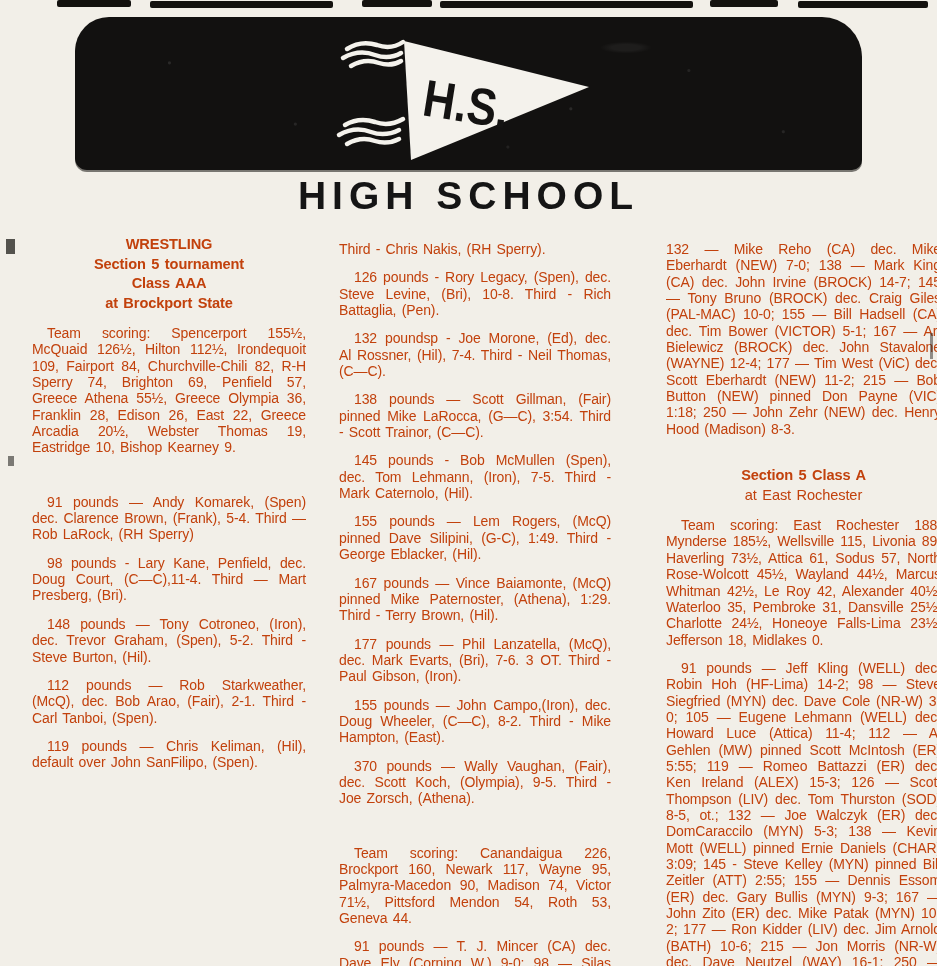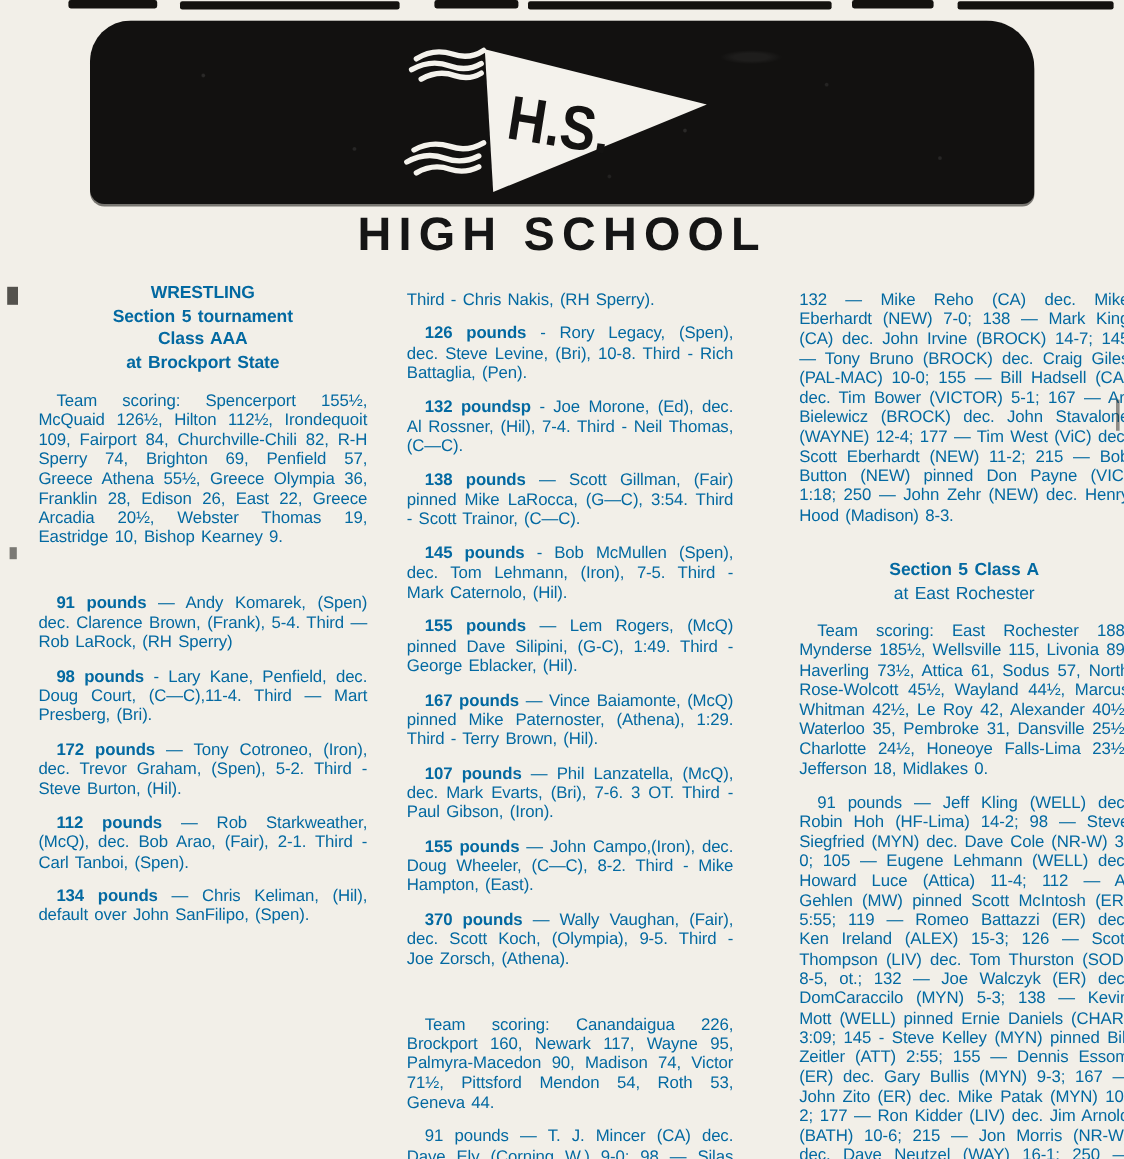--- a/index.html
+++ b/index.html
@@ -33,28 +33,28 @@
   #headline{
     position:absolute;top:174px;left:0;width:937px;
     text-align:center;font-size:39px;font-weight:bold;
     letter-spacing:6px;color:#151515;white-space:nowrap;
   }
   
   .col{
     position:absolute;top:229px;
     font-size:14px;line-height:16.35px;
     text-align:justify;letter-spacing:-.1px;word-spacing:1.5px;
-    color:#0369a1;
+    color:#c2410c;
   }
   #col1{left:20px;width:298px;}
   #col2{left:327px;width:296px;}
   #col3{left:654px;width:299px;}
   .para{margin:12px;text-indent:15px;}
   .para.noindent{text-indent:0;}
-  .lead{font-weight:bold;}
+  .lead{font-weight:normal;}
   .heading{text-align:center;line-height:19.5px;margin:3px 0 2px;}
   .hl{display:block;font-size:14.6px;}
   .hl.bold{font-weight:bold;}
   .spacer{height:14px;}
   #col1 .heading{margin-top:6px;}
   
   .smudge{position:absolute;background:#2c2a26;}
 </style>
 </head>
 <body>
@@ -92,33 +92,33 @@
     <div class="heading">
       <span class="hl bold">WRESTLING</span>
       <span class="hl bold">Section 5 tournament</span>
       <span class="hl bold">Class AAA</span>
       <span class="hl bold">at Brockport State</span>
     </div>
     <p class="para"><span>Team scoring: Spencerport 155½, McQuaid 126½, Hilton 112½, Irondequoit 109, Fairport 84, Churchville-Chili 82, R-H Sperry 74, Brighton 69, Penfield 57, Greece Athena 55½, Greece Olympia 36, Franklin 28, Edison 26, East 22, Greece Arcadia 20½, Webster Thomas 19, Eastridge 10, Bishop Kearney 9.</span></p>
     <div class="spacer"></div>
     <p class="para"><span class="lead">91 pounds</span><span> — Andy Komarek, (Spen) dec. Clarence Brown, (Frank), 5-4. Third — Rob LaRock, (RH Sperry)</span></p>
     <p class="para"><span class="lead">98 pounds</span><span> - Lary Kane, Penfield, dec. Doug Court, (C—C),11-4. Third — Mart Presberg, (Bri).</span></p>
-    <p class="para"><span class="lead">172 pounds</span><span> — Tony Cotroneo, (Iron), dec. Trevor Graham, (Spen), 5-2. Third - Steve Burton, (Hil).</span></p>
+    <p class="para"><span class="lead">148 pounds</span><span> — Tony Cotroneo, (Iron), dec. Trevor Graham, (Spen), 5-2. Third - Steve Burton, (Hil).</span></p>
     <p class="para"><span class="lead">112 pounds</span><span> — Rob Starkweather, (McQ), dec. Bob Arao, (Fair), 2-1. Third - Carl Tanboi, (Spen).</span></p>
-    <p class="para"><span class="lead">134 pounds</span><span> — Chris Keliman, (Hil), default over John SanFilipo, (Spen).</span></p>
+    <p class="para"><span class="lead">119 pounds</span><span> — Chris Keliman, (Hil), default over John SanFilipo, (Spen).</span></p>
   </div>
 <div class="col" id="col2">
     <p class="para noindent"><span>Third - Chris Nakis, (RH Sperry).</span></p>
     <p class="para"><span class="lead">126 pounds</span><span> - Rory Legacy, (Spen), dec. Steve Levine, (Bri), 10-8. Third - Rich Battaglia, (Pen).</span></p>
     <p class="para"><span class="lead">132 poundsp</span><span> - Joe Morone, (Ed), dec. Al Rossner, (Hil), 7-4. Third - Neil Thomas, (C—C).</span></p>
     <p class="para"><span class="lead">138 pounds</span><span> — Scott Gillman, (Fair) pinned Mike LaRocca, (G—C), 3:54. Third - Scott Trainor, (C—C).</span></p>
     <p class="para"><span class="lead">145 pounds</span><span> - Bob McMullen (Spen), dec. Tom Lehmann, (Iron), 7-5. Third - Mark Caternolo, (Hil).</span></p>
     <p class="para"><span class="lead">155 pounds</span><span> — Lem Rogers, (McQ) pinned Dave Silipini, (G-C), 1:49. Third - George Eblacker, (Hil).</span></p>
     <p class="para"><span class="lead">167 pounds</span><span> — Vince Baiamonte, (McQ) pinned Mike Paternoster, (Athena), 1:29. Third - Terry Brown, (Hil).</span></p>
-    <p class="para"><span class="lead">107 pounds</span><span> — Phil Lanzatella, (McQ), dec. Mark Evarts, (Bri), 7-6. 3 OT. Third - Paul Gibson, (Iron).</span></p>
+    <p class="para"><span class="lead">177 pounds</span><span> — Phil Lanzatella, (McQ), dec. Mark Evarts, (Bri), 7-6. 3 OT. Third - Paul Gibson, (Iron).</span></p>
     <p class="para"><span class="lead">155 pounds</span><span> — John Campo,(Iron), dec. Doug Wheeler, (C—C), 8-2. Third - Mike Hampton, (East).</span></p>
     <p class="para"><span class="lead">370 pounds</span><span> — Wally Vaughan, (Fair), dec. Scott Koch, (Olympia), 9-5. Third - Joe Zorsch, (Athena).</span></p>
     <div class="spacer"></div>
     <p class="para"><span>Team scoring: Canandaigua 226, Brockport 160, Newark 117, Wayne 95, Palmyra-Macedon 90, Madison 74, Victor 71½, Pittsford Mendon 54, Roth 53, Geneva 44.</span></p>
     <p class="para"><span>91 pounds — T. J. Mincer (CA) dec. Dave Ely (Corning W.) 9-0; 98 — Silas Ussery (MAD) dec. Dave Schinckler (BROCK) 6-0; 105 — Don Jones (CA) dec. Pat Friedman (WAYNE) 10-3; 112 — Ron</span></p>
     <div class="spacer"></div>
     <p class="para noindent"><span>Jones (CA) dec. Bill Affronti (WAYNE) 5-3; 119 — Matt King (CA) pinned Jim Scheer (PAL-MAC) 3:26; 126 — Scott Wahl (P-M) dec. Greg Wild (CA) 4-2;</span></p>
   </div>
 <div class="col" id="col3">
     <p class="para noindent"><span>132 — Mike Reho (CA) dec. Mike Eberhardt (NEW) 7-0; 138 — Mark King (CA) dec. John Irvine (BROCK) 14-7; 145 — Tony Bruno (BROCK) dec. Craig Giles (PAL-MAC) 10-0; 155 — Bill Hadsell (CA) dec. Tim Bower (VICTOR) 5-1; 167 — Art Bielewicz (BROCK) dec. John Stavalone (WAYNE) 12-4; 177 — Tim West (ViC) dec. Scott Eberhardt (NEW) 11-2; 215 — Bob Button (NEW) pinned Don Payne (VIC) 1:18; 250 — John Zehr (NEW) dec. Henry Hood (Madison) 8-3.</span></p>

